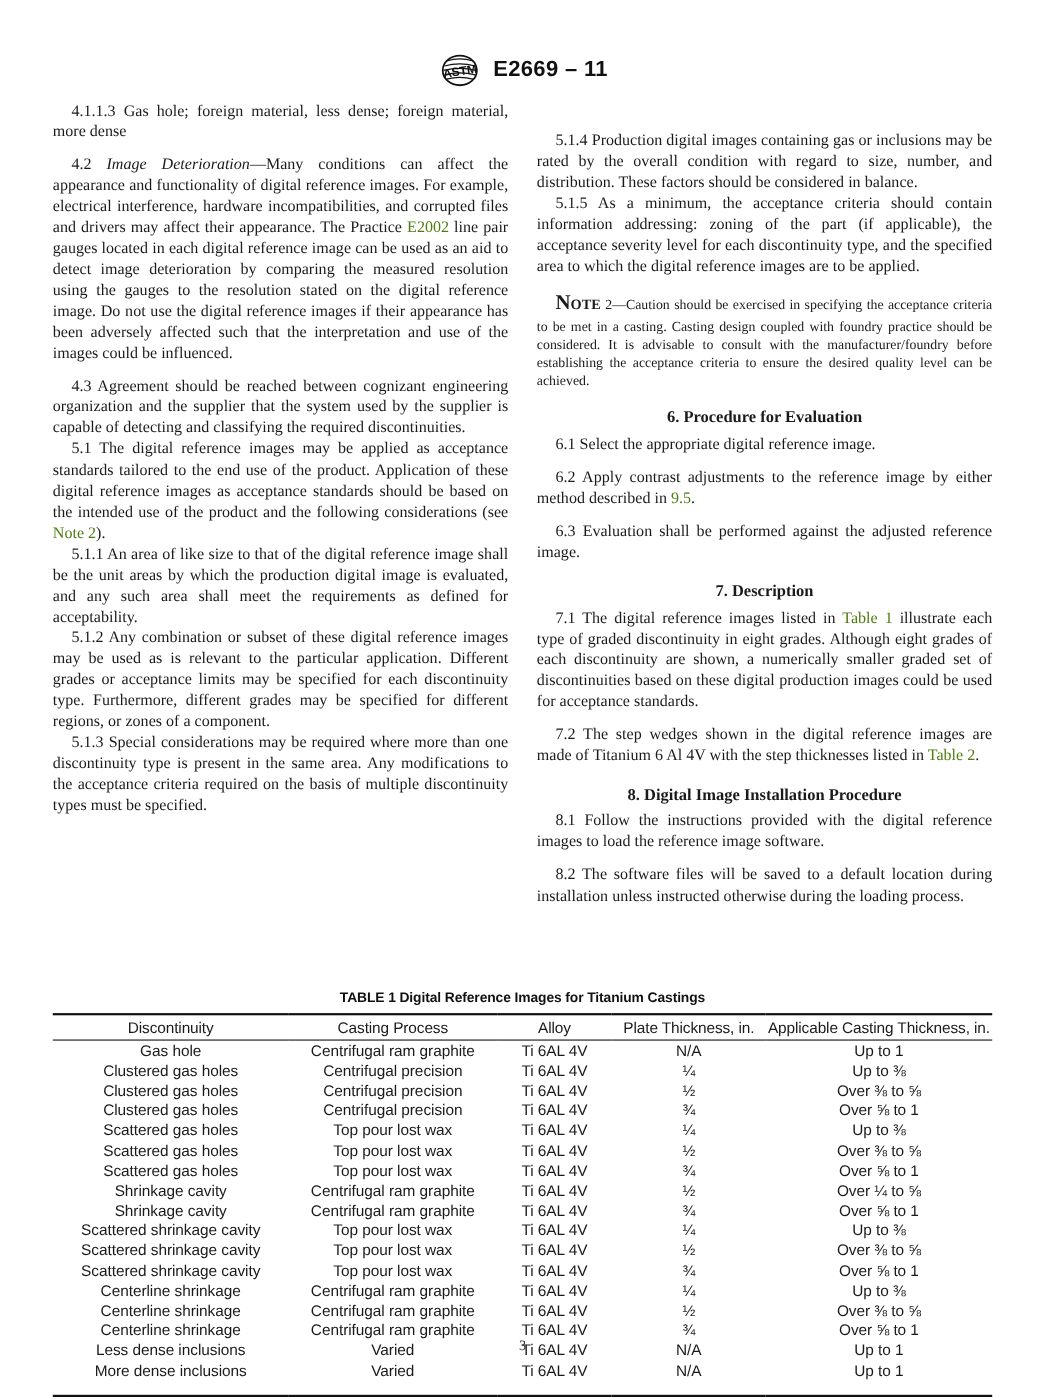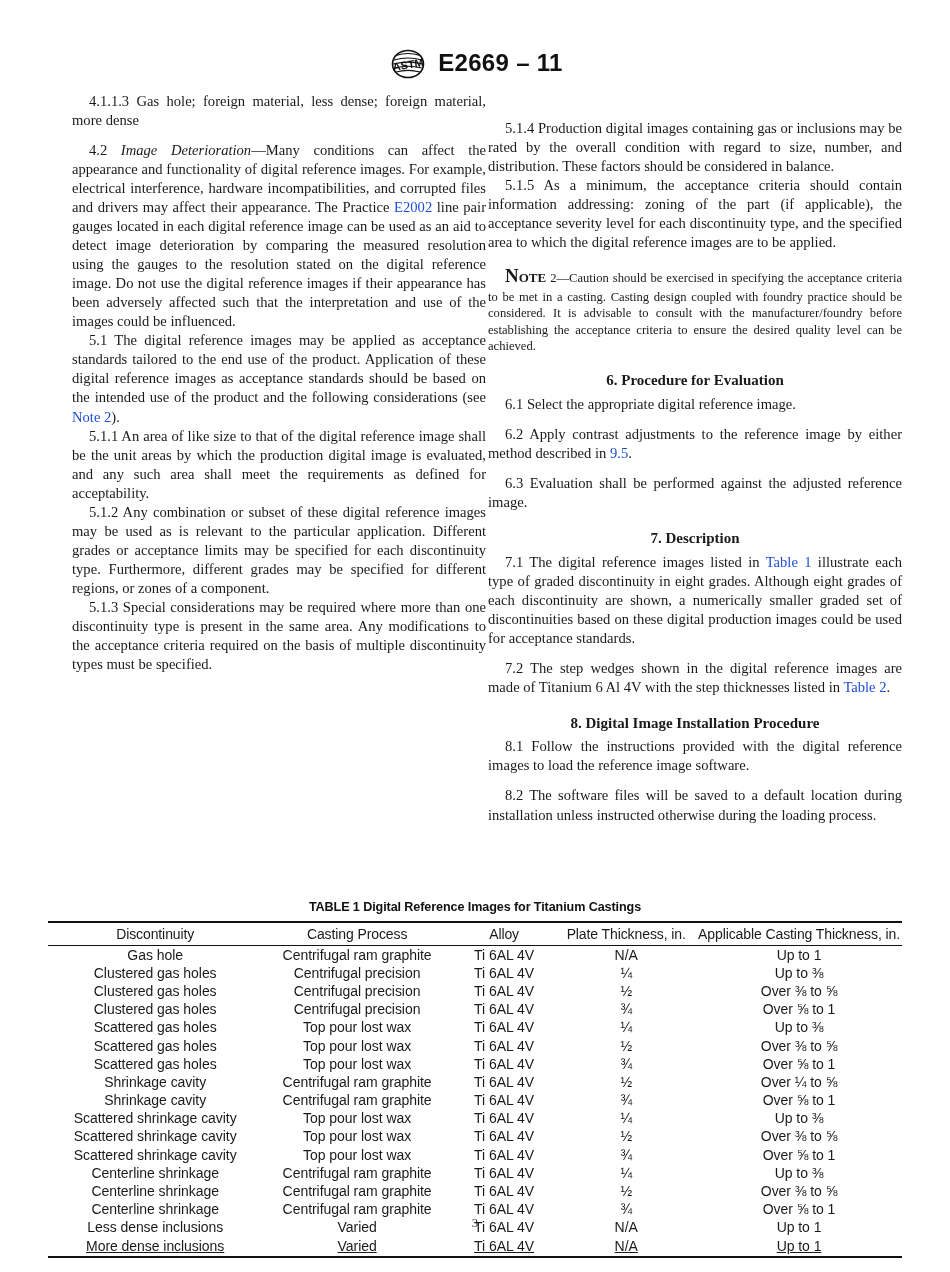--- a/index.html
+++ b/index.html
@@ -32,58 +32,58 @@
   .astm-logo {
     display: inline-block;
     width: 42px;
     height: 30px;
     position: relative;
     top: 1px;
   }
   .astm-logo svg { display: block; }
   .header-title {
     font-family: "Liberation Sans", "DejaVu Sans", sans-serif;
-    font-size: 24px;
+    font-size: 20px;
     font-weight: bold;
     letter-spacing: 0.3px;
     color: #111;
   }
 
   
   .col {
     position: absolute;
     top: 92px;
     width: 414px;
     font-size: 14.6px;
     line-height: 1.305;
     text-align: justify;
     text-justify: inter-word;
     hyphens: none;
   }
-  .col-left  { left: 48px; margin-left: 24px; }
+  .col-left  { left: 48px; }
   .col-right { left: 488px; margin-top: 27px; }
 
   p.para {
     margin: 0;
     text-indent: 17px;
   }
   p.gap { margin-top: 11px; }
   p.tight { margin-top: 0; }
 
   h3.sec {
     font-family: "Liberation Serif", "DejaVu Serif", serif;
     font-weight: bold;
     font-size: 15px;
     margin: 17px 0 4px 0;
     text-indent: 0;
     text-align: center;
   }
 
   .ital { font-style: italic; }
-  .xref { color: #1d4ed8; }
+  .xref { color: #4d7c0f; }
 
   
   .note {
     font-size: 12.6px;
     line-height: 1.30;
     margin: 12px 0 0 0;
     text-indent: 17px;
     text-align: justify;
   }
   .smcap {
@@ -125,22 +125,21 @@
     white-space: nowrap;
   }
   table.drt tbody td {
     text-align: center;
     padding: 1.1px 2px;
     white-space: nowrap;
     letter-spacing: -0.05px;
   }
   table.drt tbody tr:last-child td {
     border-bottom: 2.4px solid #111;
-    padding-bottom: 2px;
-    text-decoration: underline;
+    padding-bottom: 14px;
   }
   col.c-disc { width: 215px; }
   col.c-proc { width: 190px; }
   col.c-alloy { width: 105px; }
   col.c-plate { width: 140px; }
   col.c-appl { width: 204px; }
 
   
   .folio {
     position: absolute;
@@ -178,20 +177,23 @@
 
     <p class="para">
       <span>4.1.1.3 Gas hole; foreign material, less dense; foreign material, more dense</span>
     </p>
 
 
     <p class="para gap">
       <span>4.2 </span><span class="ital">Image Deterioration</span><span>—Many conditions can affect the appearance and functionality of digital reference images. For example, electrical interference, hardware incompatibilities, and corrupted files and drivers may affect their appearance. The Practice </span><span class="xref">E2002</span><span> line pair gauges located in each digital reference image can be used as an aid to detect image deterioration by comparing the measured resolution using the gauges to the resolution stated on the digital reference image. Do not use the digital reference images if their appearance has been adversely affected such that the interpretation and use of the images could be influenced.</span>
     </p>
 
+    <p class="para gap">
+      <span>4.3 Agreement should be reached between cognizant engineering organization and the supplier that the system used by the supplier is capable of detecting and classifying the required discontinuities.</span>
+    </p>
 
 
     <p class="para">
       <span>5.1 The digital reference images may be applied as acceptance standards tailored to the end use of the product. Application of these digital reference images as acceptance standards should be based on the intended use of the product and the following considerations (see </span><span class="xref">Note 2</span><span>).</span>
     </p>
 
     <p class="para tight">
       <span>5.1.1 An area of like size to that of the digital reference image shall be the unit areas by which the production digital image is evaluated, and any such area shall meet the requirements as defined for acceptability.</span>
     </p>
 

